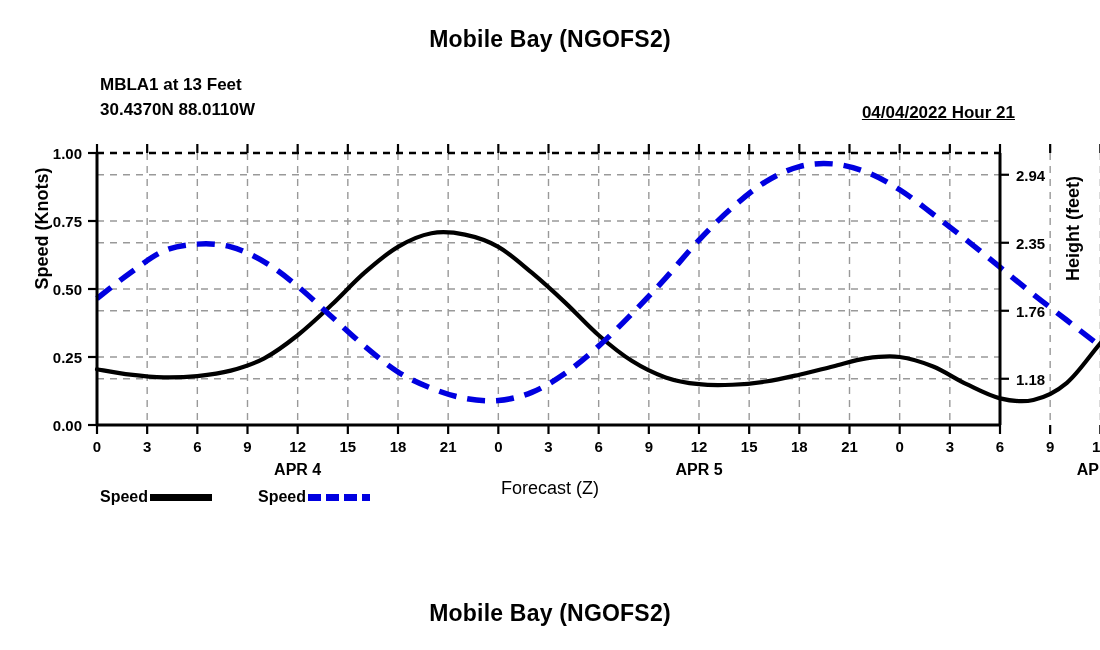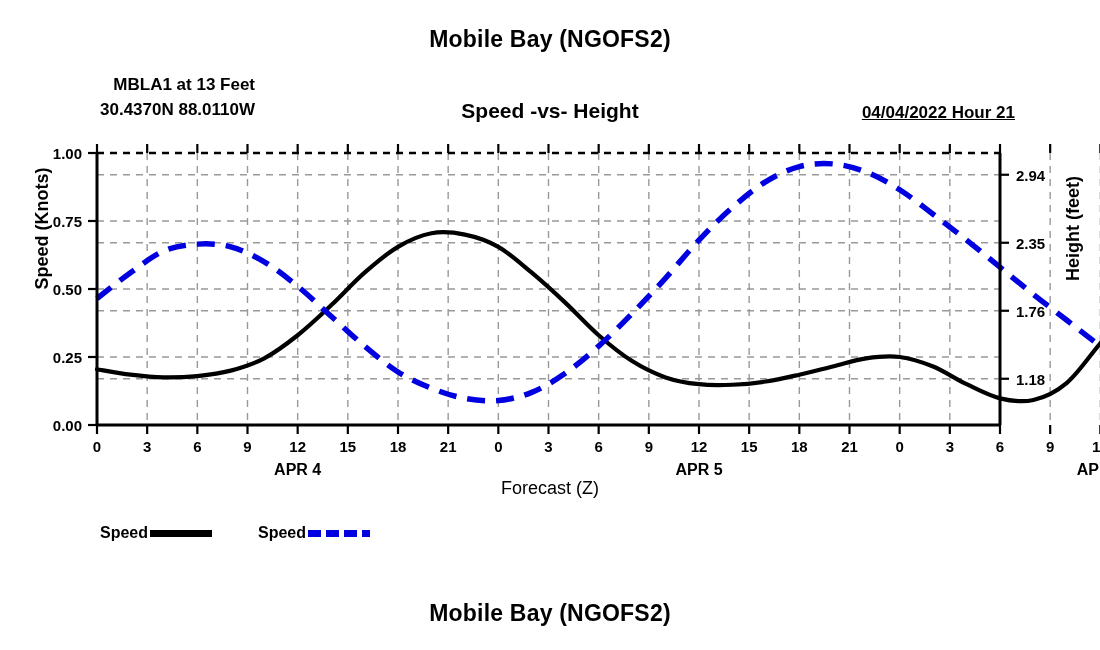--- a/index.html
+++ b/index.html
@@ -39,21 +39,20 @@
     font-weight: bold;
     letter-spacing: 0.2px;
   }
   .station-block {
     position: absolute;
     left: 100px;
     top: 72px;
     font-size: 17px;
     font-weight: bold;
     line-height: 25px;
-    text-align: right;
   }
   .subtitle {
     position: absolute;
     left: 0;
     top: 99px;
     width: 1100px;
     text-align: center;
     font-size: 21px;
     font-weight: bold;
   }
@@ -117,21 +116,21 @@
   }
   .day-text {
     font-family: "Liberation Sans", sans-serif;
     font-size: 16px;
     font-weight: bold;
     fill: #000000;
   }
   .legend {
     position: absolute;
     left: 100px;
-    top: 524px;
+    top: 488px;
     display: flex;
     align-items: center;
     gap: 0px;
     font-size: 16px;
     font-weight: bold;
   }
   .legend-item {
     display: flex;
     align-items: center;
   }
@@ -161,21 +160,20 @@
 
 <div class="page">
 
   <div class="title-top">Mobile Bay (NGOFS2)</div>
 
   <div class="station-block">
     <div>MBLA1 at 13 Feet</div>
     <div>30.4370N  88.0110W</div>
   </div>
 
-  <div class="subtitle">Speed -vs- Height</div>
   <div class="datestamp">04/04/2022 Hour 21</div>
 
   <div class="plot-wrap">
     <svg class="chart" id="chart-svg" width="1100" height="650">
         <line x1="147.16666666666666" x2="147.16666666666666" y1="153" y2="425" stroke="#999999" stroke-width="1.4" stroke-dasharray="7,6"></line>
         <line x1="197.33333333333331" x2="197.33333333333331" y1="153" y2="425" stroke="#999999" stroke-width="1.4" stroke-dasharray="7,6"></line>
         <line x1="247.5" x2="247.5" y1="153" y2="425" stroke="#999999" stroke-width="1.4" stroke-dasharray="7,6"></line>
         <line x1="297.66666666666663" x2="297.66666666666663" y1="153" y2="425" stroke="#999999" stroke-width="1.4" stroke-dasharray="7,6"></line>
         <line x1="347.83333333333337" x2="347.83333333333337" y1="153" y2="425" stroke="#999999" stroke-width="1.4" stroke-dasharray="7,6"></line>
         <line x1="398" x2="398" y1="153" y2="425" stroke="#999999" stroke-width="1.4" stroke-dasharray="7,6"></line>

